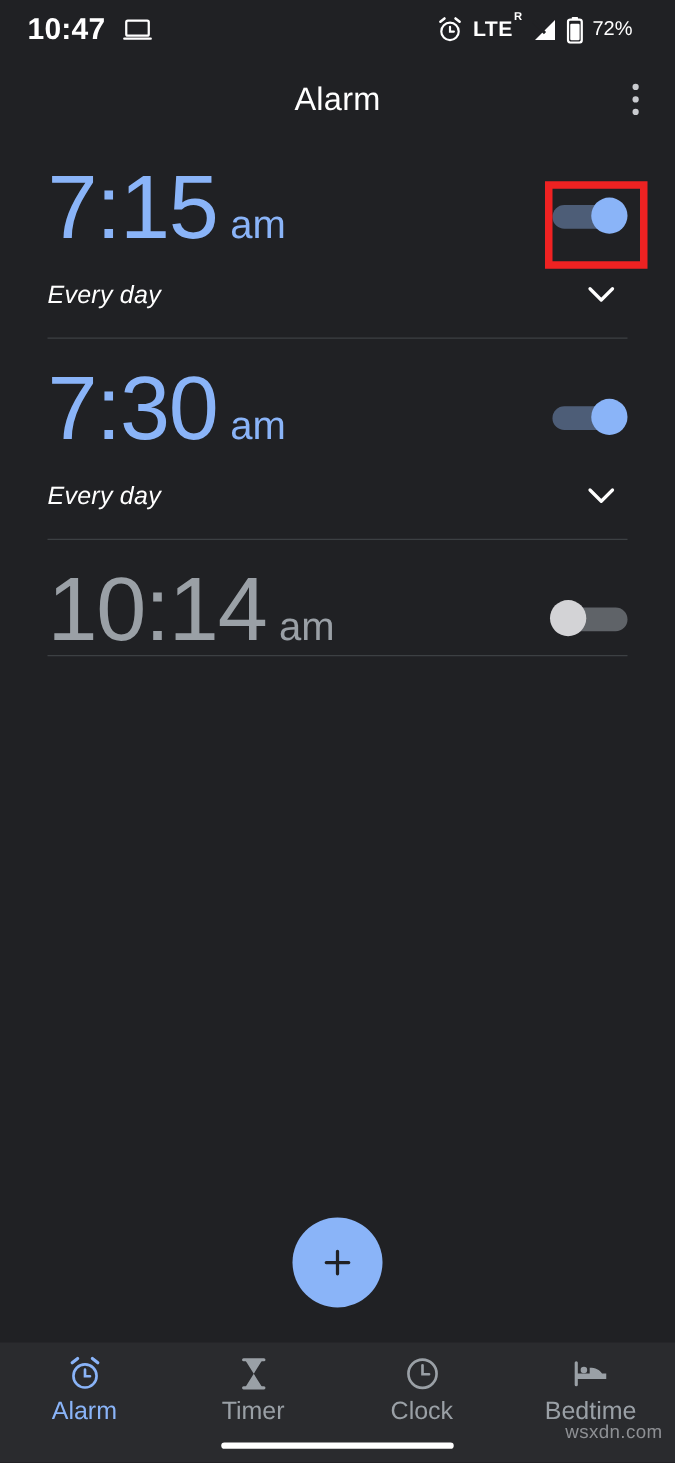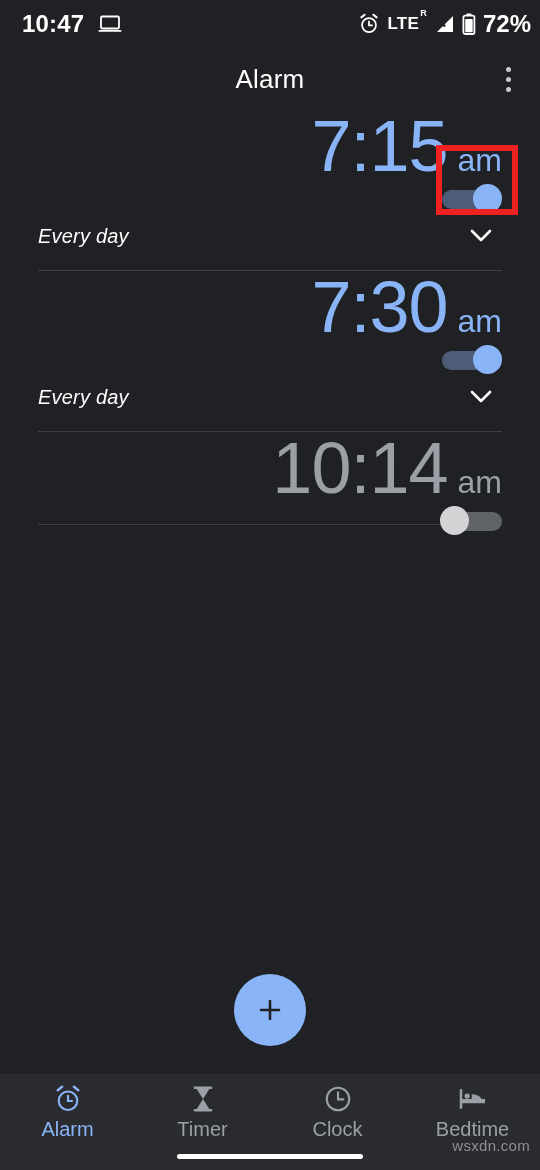--- a/index.html
+++ b/index.html
@@ -8,29 +8,29 @@
     background:#202124;
     font-family:"Liberation Sans", sans-serif;
     overflow:hidden;
   }
   body { position:relative; }
 
   
   .statusbar{
     position:absolute; top:0; left:0; width:540px; height:48px;
     display:flex; align-items:center; justify-content:space-between;
-    padding:0 9px 0 22px;
+    padding:0 34px 0 22px;
     color:#ffffff;
   }
   .sb-left{ display:flex; align-items:center; gap:14px; }
   .sb-clock{ font-size:24px; font-weight:bold; letter-spacing:.2px; }
   .sb-right{ display:flex; align-items:center; gap:7px; }
   .sb-lte{ font-size:17px; font-weight:bold; letter-spacing:.3px; position:relative;}
   .sb-lte sup{ font-size:9px; position:relative; top:-6px; left:1px;}
-  .sb-batt-pct{ font-size:24px; font-weight:bold; letter-spacing:0px;}
+  .sb-batt-pct{ font-size:16px; font-weight:normal; letter-spacing:0px;}
   svg{ display:block; }
 
   
   .appbar{
     position:absolute; top:48px; left:0; width:540px; height:62px;
     display:flex; align-items:center; justify-content:center;
   }
   .appbar-title{
     color:#ffffff; font-size:26px; font-weight:normal; letter-spacing:.2px;
   }
@@ -41,21 +41,20 @@
   .dot{ width:5px; height:5px; border-radius:50%; background:#c9cbcf; margin:2.5px 0;}
 
   
   .alarm-list{
     position:absolute; top:110px; left:0; width:540px;
   }
   .alarm-item{ position:relative; padding:0 38px; }
   .alarm-top{
     display:flex; align-items:flex-end; justify-content:space-between;
     height:92px;
-    flex-direction:column;
   }
   .time-wrap{ display:flex; align-items:baseline; }
   .time-digits{
     font-size:72px; font-weight:300; line-height:1;
     letter-spacing:-1px;
   }
   .time-ampm{ font-size:32px; font-weight:400; margin-left:10px; line-height:1;}
   .on .time-digits, .on .time-ampm{ color:#8ab4f8; }
   .off .time-digits, .off .time-ampm{ color:#9aa0a6; }
 

